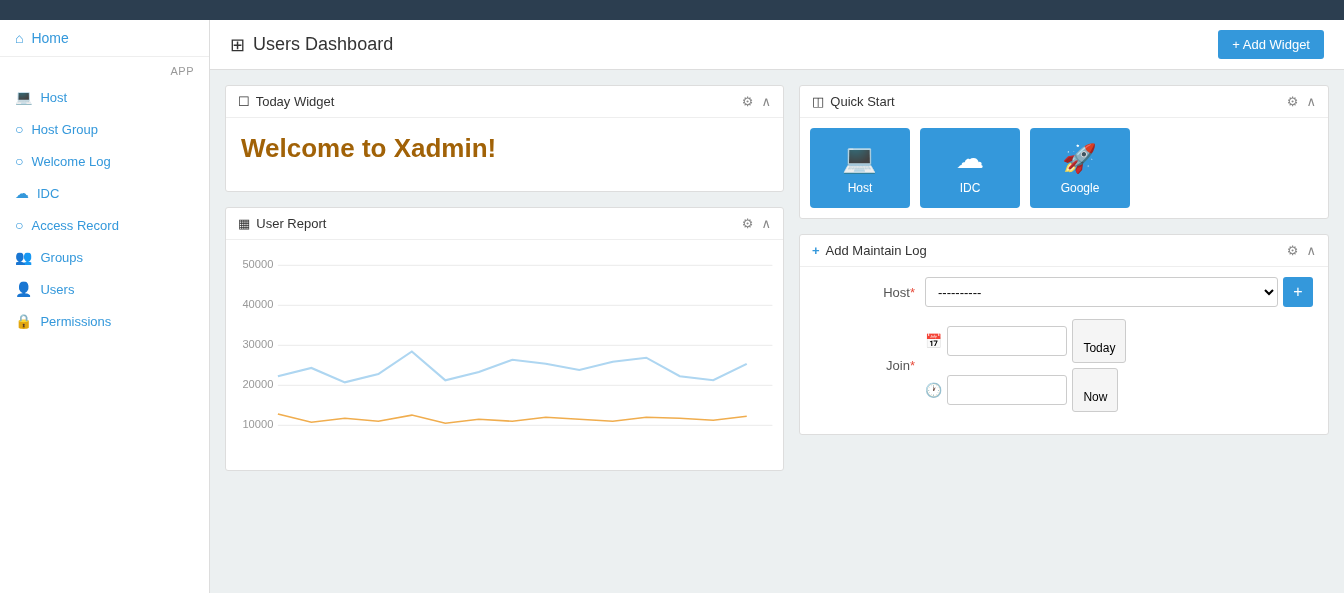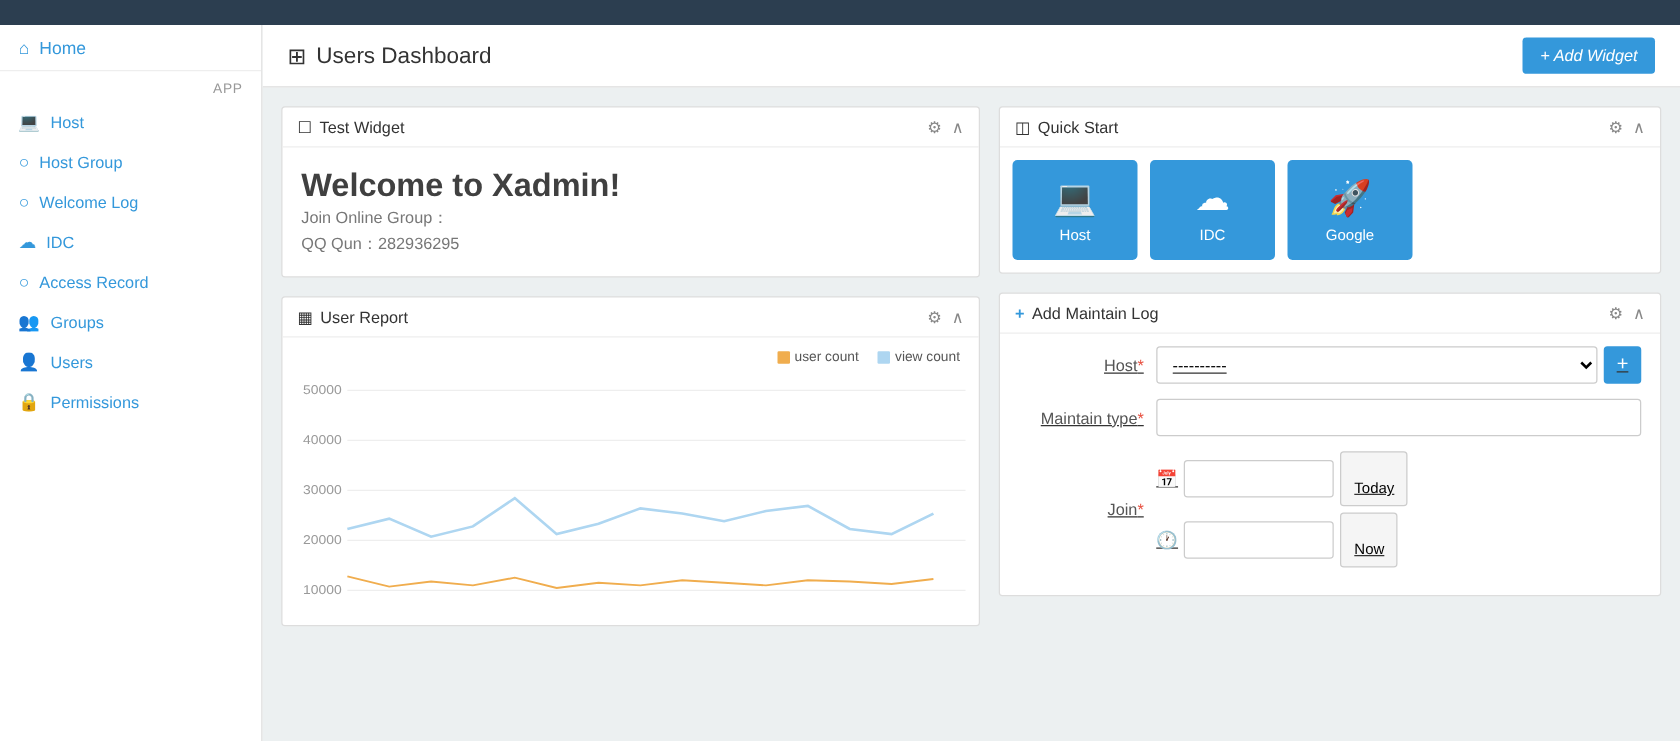--- a/index.html
+++ b/index.html
@@ -16,45 +16,45 @@
     .sidebar-section-label { padding: 8px 15px 4px; font-size: 11px; color: #999; text-transform: uppercase; letter-spacing: 0.5px; text-align: right; }
     .sidebar-item { display: flex; align-items: center; padding: 8px 15px; color: #3498db; cursor: pointer; font-size: 13px; }
     .sidebar-icon { margin-right: 8px; font-size: 14px; }
 
     
     .content { flex: 1; overflow-y: auto; padding: 0; }
 
     
     .content-header { background: #fff; border-bottom: 1px solid #ddd; padding: 10px 20px; display: flex; align-items: center; justify-content: space-between; }
     .content-header-title { font-size: 18px; color: #333; display: flex; align-items: center; gap: 8px; }
-    .btn-primary { background: #3498db; color: #fff; border: none; padding: 7px 14px; border-radius: 3px; cursor: pointer; font-size: 13px; font-style: italic; }
+    .btn-primary { background: #3498db; color: #fff; border: none; padding: 7px 14px; border-radius: 3px; cursor: pointer; font-size: 13px; }
 
     
     .content-body { display: flex; gap: 0; padding: 15px; gap: 15px; }
     .col-left { flex: 1; display: flex; flex-direction: column; gap: 15px; }
     .col-right { width: 530px; display: flex; flex-direction: column; gap: 15px; flex-shrink: 0; }
 
     
     .widget { background: #fff; border: 1px solid #ddd; border-radius: 3px; }
     .widget-header { display: flex; align-items: center; justify-content: space-between; padding: 8px 12px; border-bottom: 1px solid #eee; font-size: 13px; color: #333; }
     .widget-header-left { display: flex; align-items: center; gap: 6px; }
     .widget-header-right { display: flex; align-items: center; gap: 8px; color: #888; }
     .widget-body { padding: 15px; }
 
     
-    .welcome-title { font-size: 26px; font-weight: bold; color: #404040; }
+    .welcome-title { font-size: 26px; font-weight: bold; color: #a16207; margin-bottom: 12px; }
     .welcome-sub { color: #777; font-size: 13px; line-height: 1.6; }
 
     
     .quick-start-grid { display: flex; gap: 10px; padding: 10px; }
     .qs-item { background: #3498db; color: #fff; border-radius: 4px; width: 100px; height: 80px; display: flex; flex-direction: column; align-items: center; justify-content: center; gap: 6px; cursor: pointer; font-size: 12px; }
     .qs-icon { font-size: 28px; }
 
     
-    .maintain-form { padding: 10px 15px; text-decoration: underline; }
+    .maintain-form { padding: 10px 15px; }
     .form-row { display: flex; align-items: center; margin-bottom: 12px; }
     .form-label { width: 110px; text-align: right; padding-right: 10px; color: #555; font-size: 13px; }
     .form-label .required { color: #e74c3c; }
     .form-control { flex: 1; border: 1px solid #ccc; border-radius: 3px; padding: 5px 8px; font-size: 13px; height: 30px; outline: none; }
     .select-wrapper { flex: 1; display: flex; align-items: center; gap: 5px; }
     .select-wrapper select { flex: 1; border: 1px solid #ccc; border-radius: 3px; padding: 5px 8px; font-size: 13px; height: 30px; outline: none; background: #fff; }
     .btn-add-small { background: #3498db; color: #fff; border: none; border-radius: 3px; width: 30px; height: 30px; cursor: pointer; font-size: 16px; display: flex; align-items: center; justify-content: center; }
     .time-row { display: flex; align-items: center; gap: 5px; flex: 1; }
     .time-input { border: 1px solid #ccc; border-radius: 3px; padding: 5px 8px; height: 30px; font-size: 13px; width: 120px; }
     .btn-today { background: #f5f5f5; border: 1px solid #ccc; border-radius: 3px; padding: 21px 10px; font-size: 12px; cursor: pointer; height: 16px; }
@@ -130,58 +130,44 @@
       </div>
 
       <div class="content-body">
 
         <div class="col-left">
 
           <div class="widget">
             <div class="widget-header">
               <div class="widget-header-left">
                 <span>☐</span>
-                <span>Test Widget</span>
+                <span>Today Widget</span>
               </div>
               <div class="widget-header-right">
                 <span>⚙</span>
                 <span>∧</span>
               </div>
             </div>
             <div class="widget-body">
               <div class="welcome-title">Welcome to Xadmin!</div>
-              <div class="welcome-sub">
-                <div>Join Online Group：</div>
-                <div>QQ Qun：282936295</div>
-              </div>
             </div>
           </div>
 
           <div class="widget">
             <div class="widget-header">
               <div class="widget-header-left">
                 <span>▦</span>
                 <span>User Report</span>
               </div>
               <div class="widget-header-right">
                 <span>⚙</span>
                 <span>∧</span>
               </div>
             </div>
             <div class="chart-container">
-              <div class="chart-legend">
-                <div class="legend-item">
-                  <div class="legend-dot" style="background:#f0ad4e;"></div>
-                  <span>user count</span>
-                </div>
-                <div class="legend-item">
-                  <div class="legend-dot" style="background:#aed6f1;"></div>
-                  <span>view count</span>
-                </div>
-              </div>
               <svg class="chart-svg" viewBox="0 0 490 195" preserveAspectRatio="none">
 
                 <text x="38" y="18" font-size="10" fill="#999" text-anchor="end">50000</text>
                 <text x="38" y="57" font-size="10" fill="#999" text-anchor="end">40000</text>
                 <text x="38" y="96" font-size="10" fill="#999" text-anchor="end">30000</text>
                 <text x="38" y="135" font-size="10" fill="#999" text-anchor="end">20000</text>
                 <text x="38" y="174" font-size="10" fill="#999" text-anchor="end">10000</text>
 
                 <line x1="42" y1="15" x2="485" y2="15" stroke="#eee" stroke-width="1"></line>
                 <line x1="42" y1="54" x2="485" y2="54" stroke="#eee" stroke-width="1"></line>
@@ -244,26 +230,20 @@
                   <span>Host</span><span class="required">*</span>
                 </div>
                 <div class="select-wrapper">
                   <select class="form-control">
                     <option>----------</option>
                   </select>
                   <button class="btn-add-small">+</button>
                 </div>
               </div>
 
-              <div class="form-row">
-                <div class="form-label">
-                  <span>Maintain type</span><span class="required">*</span>
-                </div>
-                <input type="text" class="form-control" style="">
-              </div>
 
 
               <div class="form-row">
                 <div class="form-label">
                   <span>Join</span><span class="required">*</span>
                 </div>
                 <div style="display:flex; flex-direction:column; gap:5px; flex:1;">
                   <div class="time-row">
                     <span style="font-size:14px;">📅</span>
                     <input type="text" class="time-input" style="">

